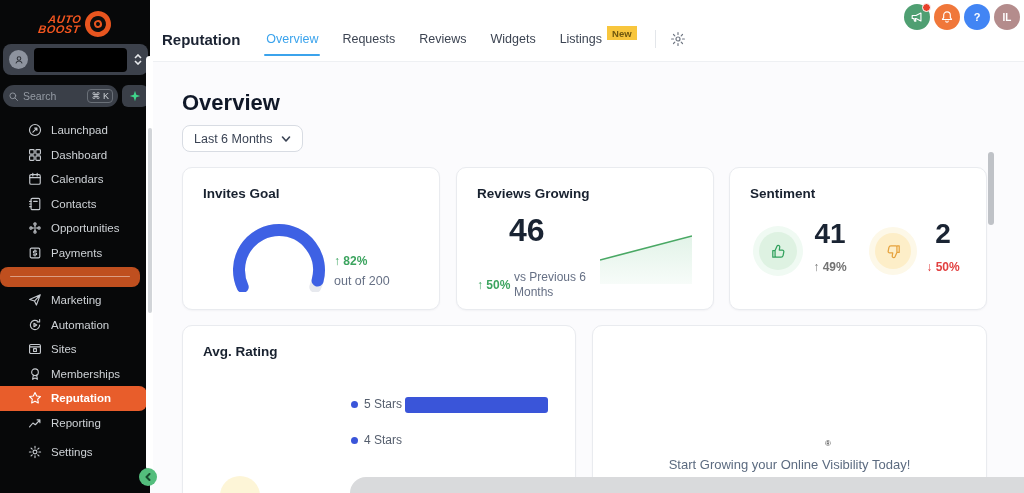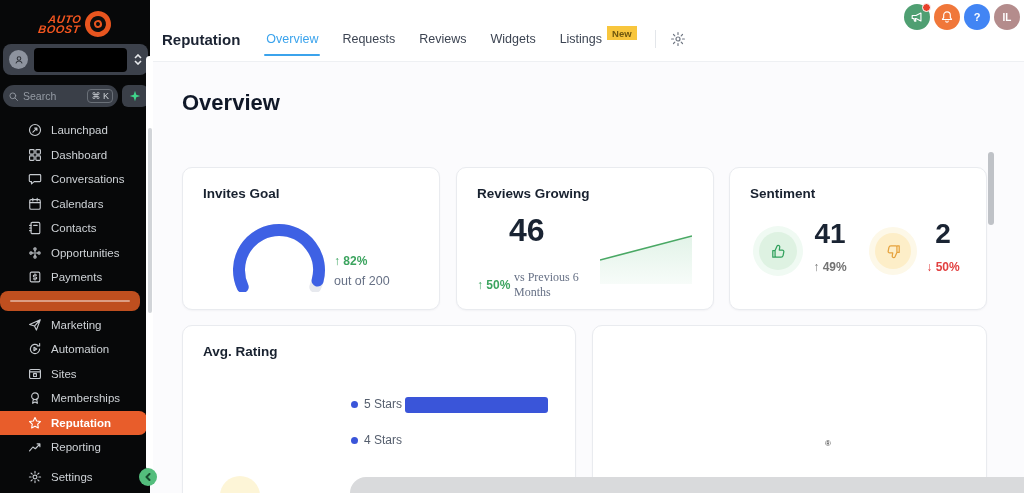--- a/index.html
+++ b/index.html
@@ -79,21 +79,21 @@
   .c5 { left:442px; top:263px; width:395px; height:200px; }
 
   .gauge-svg { position:absolute; left:46px; top:50px; width:100px; height:74px; }
   .gauge-value { position:absolute; left:46px; top:88px; width:100px; text-align:center; font-size:25px; font-weight:bold; color:#1b2437; }
   .gauge-change { position:absolute; left:151px; top:86px; font-size:12px; font-weight:bold; color:#3ca45f; }
   .gauge-goal { position:absolute; left:151px; top:106px; font-size:12.5px; color:#667085; }
 
   .big-num { position:absolute; font-weight:bold; color:#1a2433; }
   .rr-value { left:52px; top:44px; font-size:32px; }
   .rr-change { position:absolute; left:20px; top:110px; font-size:12px; font-weight:bold; color:#3ca45f; }
-  .rr-compare { position:absolute; left:57px; top:102px; width:95px; font-size:12px; color:#667085; line-height:15px;font-family:Liberation Serif, serif; }
+  .rr-compare { position:absolute; left:57px; top:102px; width:95px; font-size:12px; color:#667085; line-height:15px; }
   .rr-chart { position:absolute; left:143px; top:66px; width:92px; height:50px; }
 
   .senti-ico { position:absolute; border-radius:50%; display:flex; align-items:center; justify-content:center; }
   .senti-ico svg { width:19px; height:19px; fill:none; stroke-width:1.3; stroke-linecap:round; stroke-linejoin:round; }
   .thumb-up { left:29px; top:64px; width:38px; height:38px; background:#def2e2; box-shadow:0 0 0 6px #f0faf3; }
   .thumb-up svg { stroke:#31a05c; }
   .thumb-down { left:145px; top:65px; width:36px; height:36px; background:#fdeec8; box-shadow:0 0 0 6px #fdf8e8; }
   .thumb-down svg { stroke:#e6a23c; }
   .senti-val-pos { left:72px; top:50px; width:56px; text-align:center; font-size:28px; }
   .senti-val-neg { left:188px; top:50px; width:50px; text-align:center; font-size:28px; }
@@ -174,26 +174,20 @@
         <svg class="sicon" viewBox="0 0 16 16">
             <rect x="1.8" y="1.8" width="5.2" height="5.2" rx="1"></rect>
             <rect x="9" y="1.8" width="5.2" height="5.2" rx="1"></rect>
             <rect x="1.8" y="9" width="5.2" height="5.2" rx="1"></rect>
             <rect x="9" y="9" width="5.2" height="5.2" rx="1"></rect>
           </svg>
         <span>Dashboard</span>
       </div>
       <div class="nav-item">
         <svg class="sicon" viewBox="0 0 16 16">
-            <path d="M2.5 3 H13.5 c.55 0 1 .45 1 1 V10 c0 .55-.45 1-1 1 H7 l-3 2.6 V11 H2.5 c-.55 0-1-.45-1-1 V4 c0-.55.45-1 1-1 Z"></path>
-          </svg>
-        <span>Conversations</span>
-      </div>
-      <div class="nav-item">
-        <svg class="sicon" viewBox="0 0 16 16">
             <rect x="2" y="3" width="12" height="11" rx="1.5"></rect>
             <path d="M2 6.5 h12 M5.5 1.5 v3 M10.5 1.5 v3"></path>
           </svg>
         <span>Calendars</span>
       </div>
       <div class="nav-item">
         <svg class="sicon" viewBox="0 0 16 16">
             <rect x="3.5" y="1.5" width="10" height="13" rx="1.5"></rect>
             <path d="M6.5 5 h4 M1.8 5 h1.7 M1.8 8 h1.7 M1.8 11 h1.7"></path>
           </svg>
@@ -317,20 +311,26 @@
         </span>
       <span class="circ avatar">
           <span>IL</span>
         </span>
     </div>
   </div>
 
   <div class="page">
     <div class="page-title">Overview</div>
 
+    <div class="date-filter">
+      <span>Last 6 Months</span>
+      <svg viewBox="0 0 10 10">
+          <path d="M1.5 3 L5 7 L8.5 3"></path>
+        </svg>
+    </div>
 
 
     <div class="card c1">
       <div class="card-title">Invites Goal</div>
       <svg class="gauge-svg" viewBox="0 0 100 74">
         <path d="M13.7 68.9 A40 40 0 1 1 86.3 68.9" fill="none" stroke="#e7e9ee" stroke-width="12" stroke-linecap="round"></path>
         <path d="M13.7 68.9 A40 40 0 1 1 86.3 68.9" fill="none" stroke="#3e61e4" stroke-width="12" stroke-linecap="round" stroke-dasharray="153.13664566040038 160.35250854492188"></path>
       </svg>
       <div class="gauge-change">↑ 82%</div>
       <div class="gauge-goal">out of 200</div>
@@ -381,19 +381,20 @@
       <span class="legend-dot" style="left:168px;top:111px"></span>
       <span class="legend-label" style="left:181px;top:107px">4 Stars</span>
       <div class="rating-bar-track" style="top:107px">
         <div class="rating-bar" style="width: 0%;"></div>
       </div>
       <div class="rating-arc"></div>
     </div>
 
     <div class="card c5">
       <span class="yext-reg">®</span>
+      <div class="yext-tagline">Start Growing your Online Visibility Today!</div>
     </div>
 
     <div class="main-scroll-thumb"></div>
   </div>
 
   <div class="bottom-sheet"></div>
 </div>
 
 </body></html>

